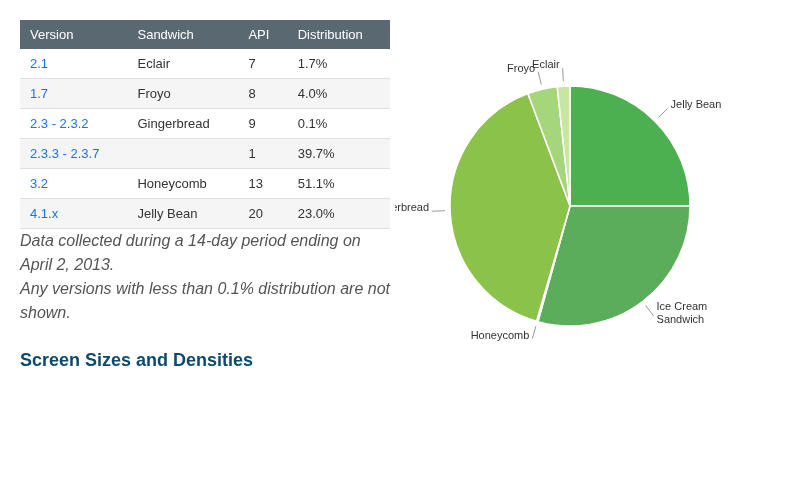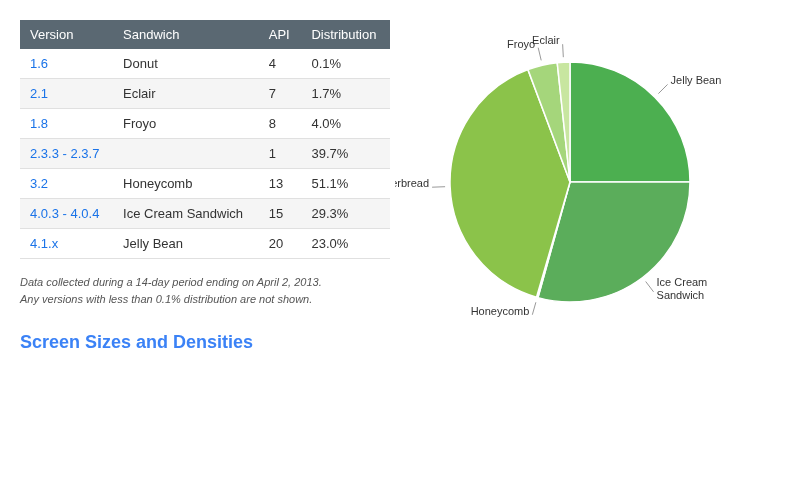--- a/index.html
+++ b/index.html
@@ -7,21 +7,21 @@
       font-family: Arial, sans-serif;
       font-size: 13px;
       background: #fff;
       color: #333;
       width: 800px;
       min-height: 500px;
       padding: 20px;
     }
     .main-content {
       display: flex;
-      align-items: center;
+      align-items: flex-end;
     }
     .table-section {
       flex: 0 0 370px;
     }
     table {
       border-collapse: collapse;
       width: 100%;
       font-size: 13px;
     }
     thead tr {
@@ -52,31 +52,30 @@
     }
     .chart-section {
       flex: 1;
       position: relative;
       display: flex;
       justify-content: center;
       align-items: center;
       min-height: 300px;
     }
     .footer-note {
-      margin-top: 15px;
       font-style: italic;
-      font-size: 11px;
+      font-size: 16px;
       color: #555;
       line-height: 1.5;
     }
     .section-title {
       margin-top: 25px;
       font-size: 18px;
       font-weight: bold;
-      color: #3b82f6;
+      color: #0c4a6e;
       border-bottom: none;
     }
     svg text {
       font-family: Arial, sans-serif;
     }
   </style>
 </head>
 <body>
 
 <div class="main-content">
@@ -84,55 +83,49 @@
     <table>
       <thead>
         <tr>
           <th>Version</th>
           <th>Sandwich</th>
           <th>API</th>
           <th>Distribution</th>
         </tr>
       </thead>
       <tbody id="table-body">
-      <tr>
-            <td><a class="version-link" href="#">1.6</a></td>
-            <td>Donut</td>
-            <td>4</td>
-            <td>0.1%</td>
-          </tr>
           <tr>
             <td><a class="version-link" href="#">2.1</a></td>
             <td>Eclair</td>
             <td>7</td>
             <td>1.7%</td>
           </tr>
           <tr>
-            <td><a class="version-link" href="#">1.8</a></td>
+            <td><a class="version-link" href="#">1.7</a></td>
             <td>Froyo</td>
             <td>8</td>
             <td>4.0%</td>
+          </tr>
+          <tr>
+            <td><a class="version-link" href="#">2.3 - 2.3.2</a></td>
+            <td>Gingerbread</td>
+            <td>9</td>
+            <td>0.1%</td>
           </tr>
           <tr>
             <td><a class="version-link" href="#">2.3.3 - 2.3.7</a></td>
             <td></td>
             <td>1</td>
             <td>39.7%</td>
           </tr>
           <tr>
             <td><a class="version-link" href="#">3.2</a></td>
             <td>Honeycomb</td>
             <td>13</td>
             <td>51.1%</td>
-          </tr>
-          <tr>
-            <td><a class="version-link" href="#">4.0.3 - 4.0.4</a></td>
-            <td>Ice Cream Sandwich</td>
-            <td>15</td>
-            <td>29.3%</td>
           </tr>
           <tr>
             <td><a class="version-link" href="#">4.1.x</a></td>
             <td>Jelly Bean</td>
             <td>20</td>
             <td>23.0%</td>
           </tr>
         </tbody>
     </table>
     <div class="footer-note">

